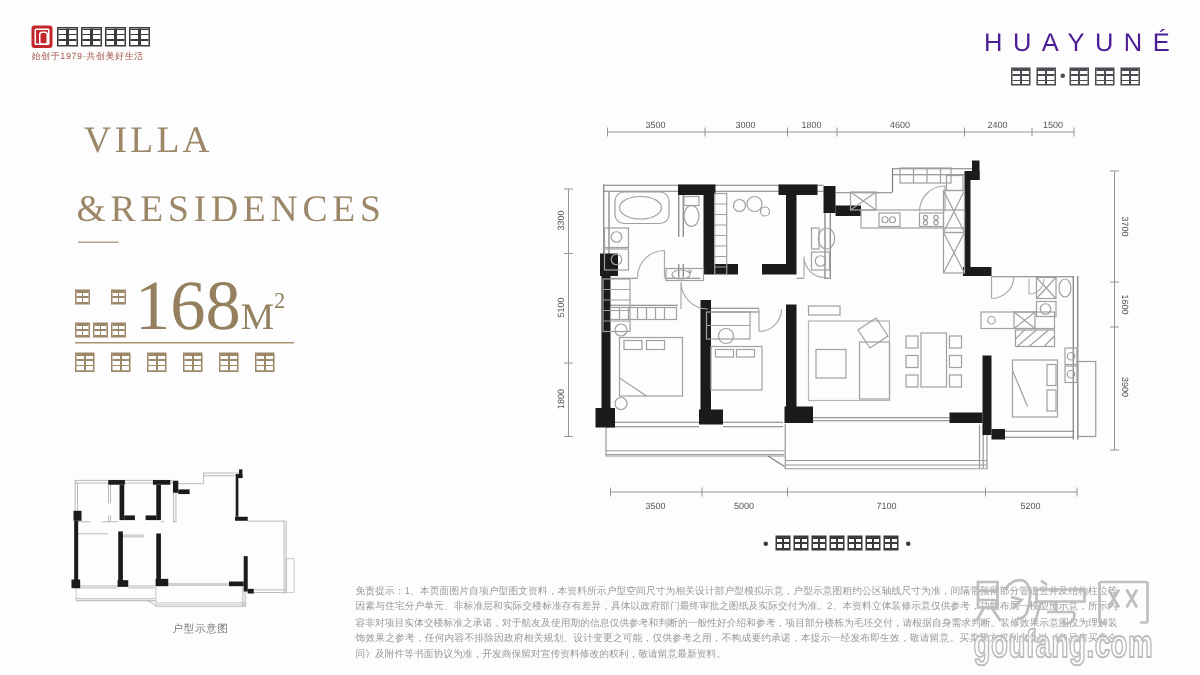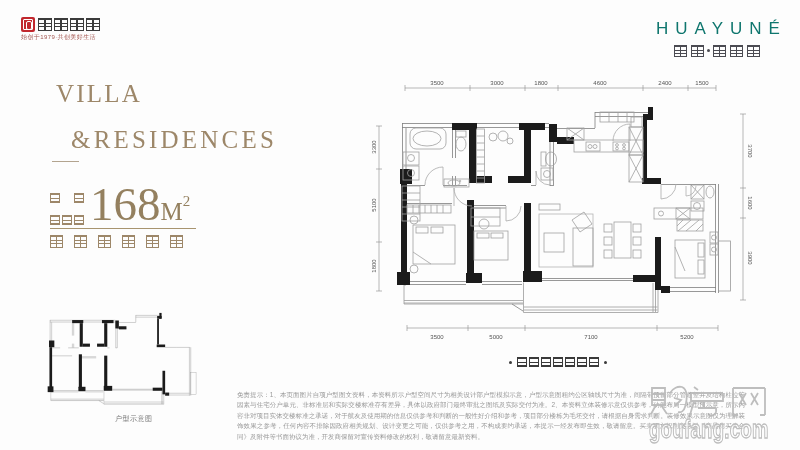--- a/index.html
+++ b/index.html
@@ -19,29 +19,29 @@
   <div style="position:absolute;left:2px;top:2px;right:2px;bottom:2px;border:1px solid #fff;border-radius:1px;"></div>
   <div style="position:absolute;left:5px;top:4px;width:4px;height:7px;border:1px solid #fff;border-radius:2px;"></div>
 </div>
 
 <div class="abs" style="left:38px;top:18px;color:#3b3b3b;">
   <span class="hz" style="width:14px;height:13px;margin-right:2px;"></span><span class="hz" style="width:14px;height:13px;margin-right:2px;"></span><span class="hz" style="width:14px;height:13px;margin-right:2px;"></span><span class="hz" style="width:14px;height:13px;"></span>
 </div>
 
 <div class="abs" style="left:21px;top:33px;width:90px;font-size:6px;color:#a2554f;letter-spacing:0.4px;">始创于1979·共创美好生活</div>
 
-<div class="abs" style="left:656px;top:19px;font-size:17px;letter-spacing:7px;color:#0f766e;">HUAYUNÉ</div>
+<div class="abs" style="left:656px;top:19px;font-size:17px;letter-spacing:7px;color:#4c1d95;">HUAYUNÉ</div>
 
 <div class="abs" style="left:674px;top:45px;color:#4b4b52;">
   <span class="hz" style="width:13px;height:12px;margin-right:4px;"></span><span class="hz" style="width:13px;height:12px;margin-right:3px;"></span><b style="display:inline-block;width:3px;height:3px;background:#4b4b52;border-radius:50%;margin:4px 3px 0 0;vertical-align:top;"></b><span class="hz" style="width:13px;height:12px;margin-right:4px;"></span><span class="hz" style="width:13px;height:12px;margin-right:4px;"></span><span class="hz" style="width:13px;height:12px;"></span>
 </div>
 
 <div class="abs gold" style="left:56px;top:80px;font-size:25px;letter-spacing:2.2px;">VILLA</div>
 
-<div class="abs gold" style="left:51px;top:126px;font-size:25px;letter-spacing:3.2px;margin-left:20px;">&amp;RESIDENCES</div>
+<div class="abs gold" style="left:51px;top:126px;font-size:25px;letter-spacing:3.2px;">&amp;RESIDENCES</div>
 
 <div class="abs" style="left:52px;top:161px;width:27px;height:1px;background:#b3a48f;"></div>
 
 <div class="abs gold" style="left:50px;top:193px;">
   <span class="hz" style="width:10px;height:10px;margin-right:14px;"></span><span class="hz" style="width:10px;height:10px;"></span><br>
   <span class="hz" style="width:10px;height:10px;margin:4px 2px 0 0;"></span><span class="hz" style="width:10px;height:10px;margin:4px 2px 0 0;"></span><span class="hz" style="width:10px;height:10px;margin-top:4px;"></span>
 </div>
 
 <div class="abs" style="left:90px;top:178px;color:#94805f;font-family:'Liberation Serif',serif;font-size:47px;line-height:47px;">168<span style="font-size:25px;">M</span><sup style="font-size:15px;vertical-align:14px;">2</sup></div>
 

